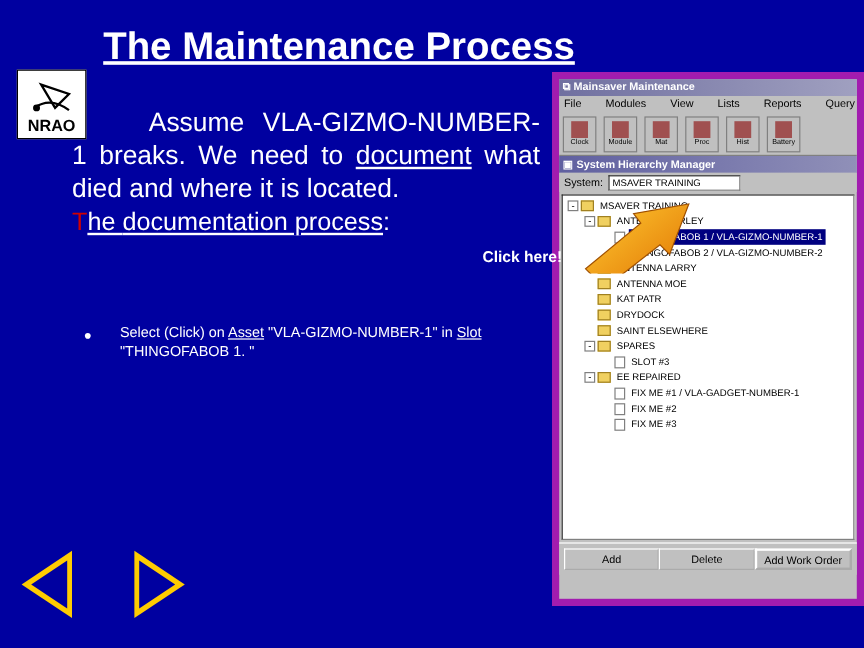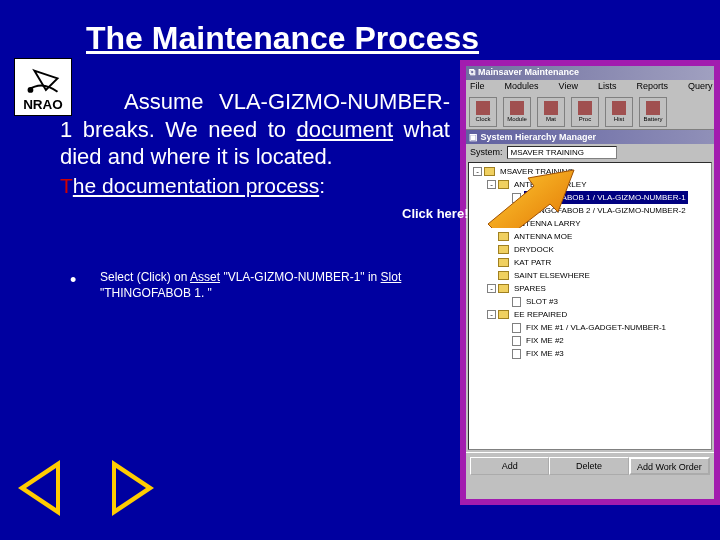--- a/index.html
+++ b/index.html
@@ -194,27 +194,27 @@
       <div class="tree-row">
         <span class="lvl" style="width: 18px;"></span>
         <span class="nopm"></span>
         <span class="folder"></span>
         <span class="lbl">ANTENNA MOE</span>
       </div>
       <div class="tree-row">
         <span class="lvl" style="width: 18px;"></span>
         <span class="nopm"></span>
         <span class="folder"></span>
+        <span class="lbl">KAT PATR</span>
+      </div>
+      <div class="tree-row">
+        <span class="lvl" style="width: 18px;"></span>
+        <span class="nopm"></span>
+        <span class="folder"></span>
         <span class="lbl">DRYDOCK</span>
-      </div>
-      <div class="tree-row">
-        <span class="lvl" style="width: 18px;"></span>
-        <span class="nopm"></span>
-        <span class="folder"></span>
-        <span class="lbl">KAT PATR</span>
       </div>
       <div class="tree-row">
         <span class="lvl" style="width: 18px;"></span>
         <span class="nopm"></span>
         <span class="folder"></span>
         <span class="lbl">SAINT ELSEWHERE</span>
       </div>
       <div class="tree-row">
         <span class="lvl" style="width: 18px;"></span>
         <span class="pm">-</span>

